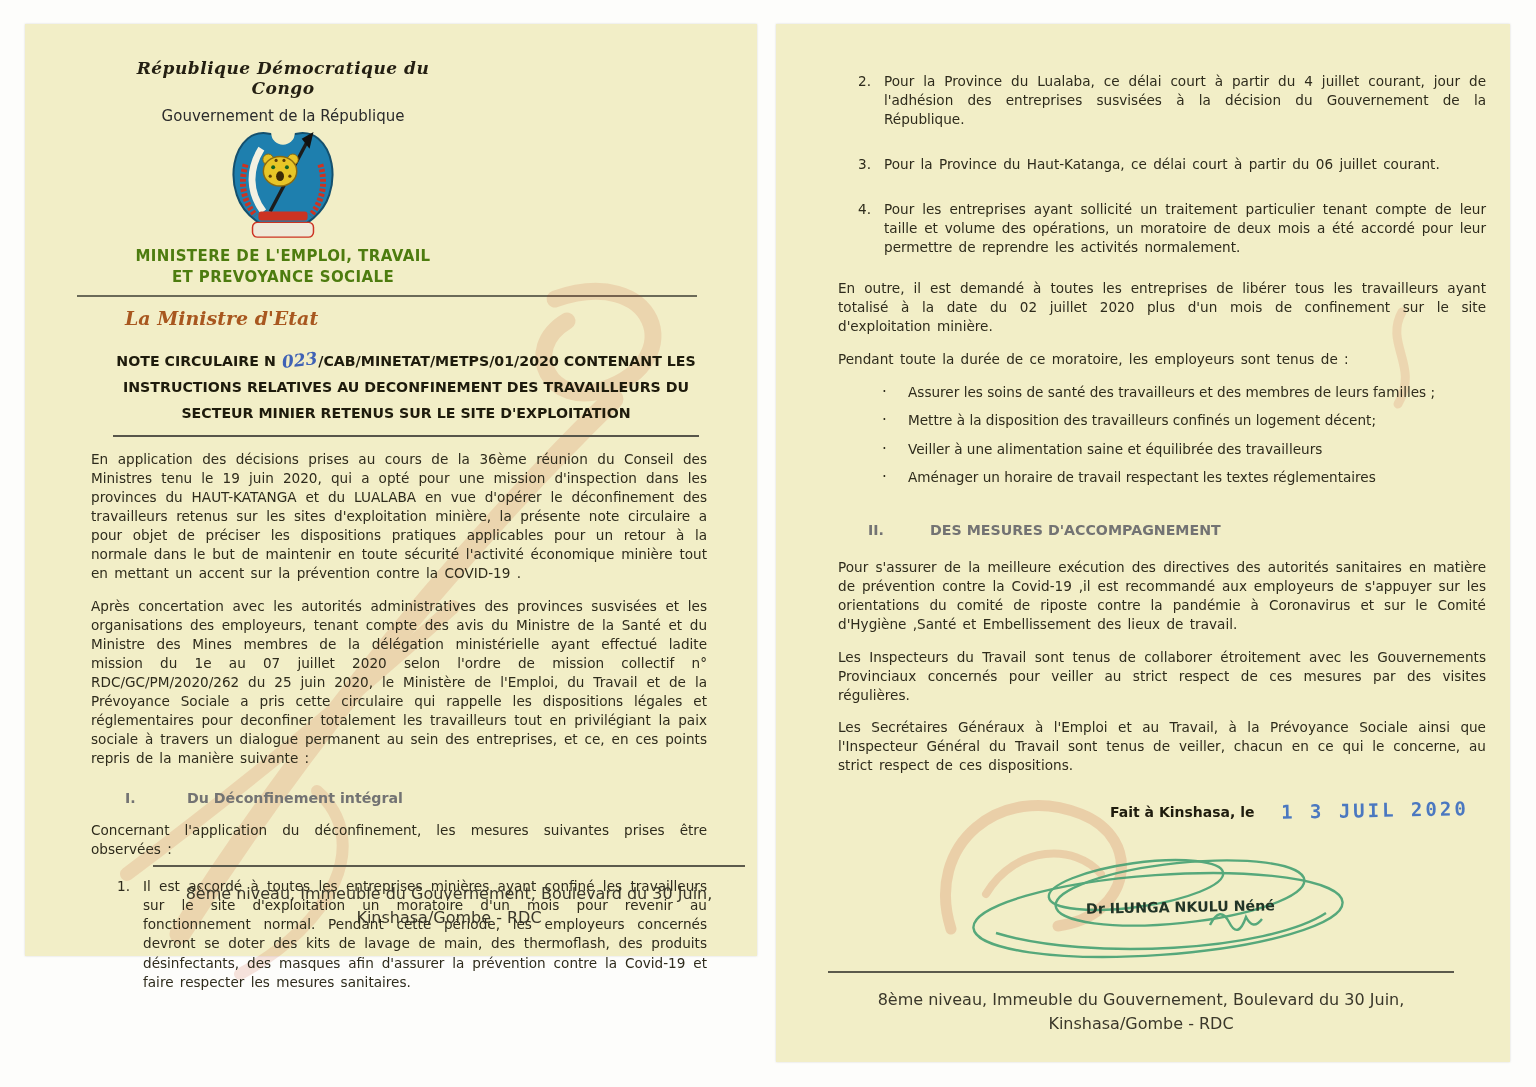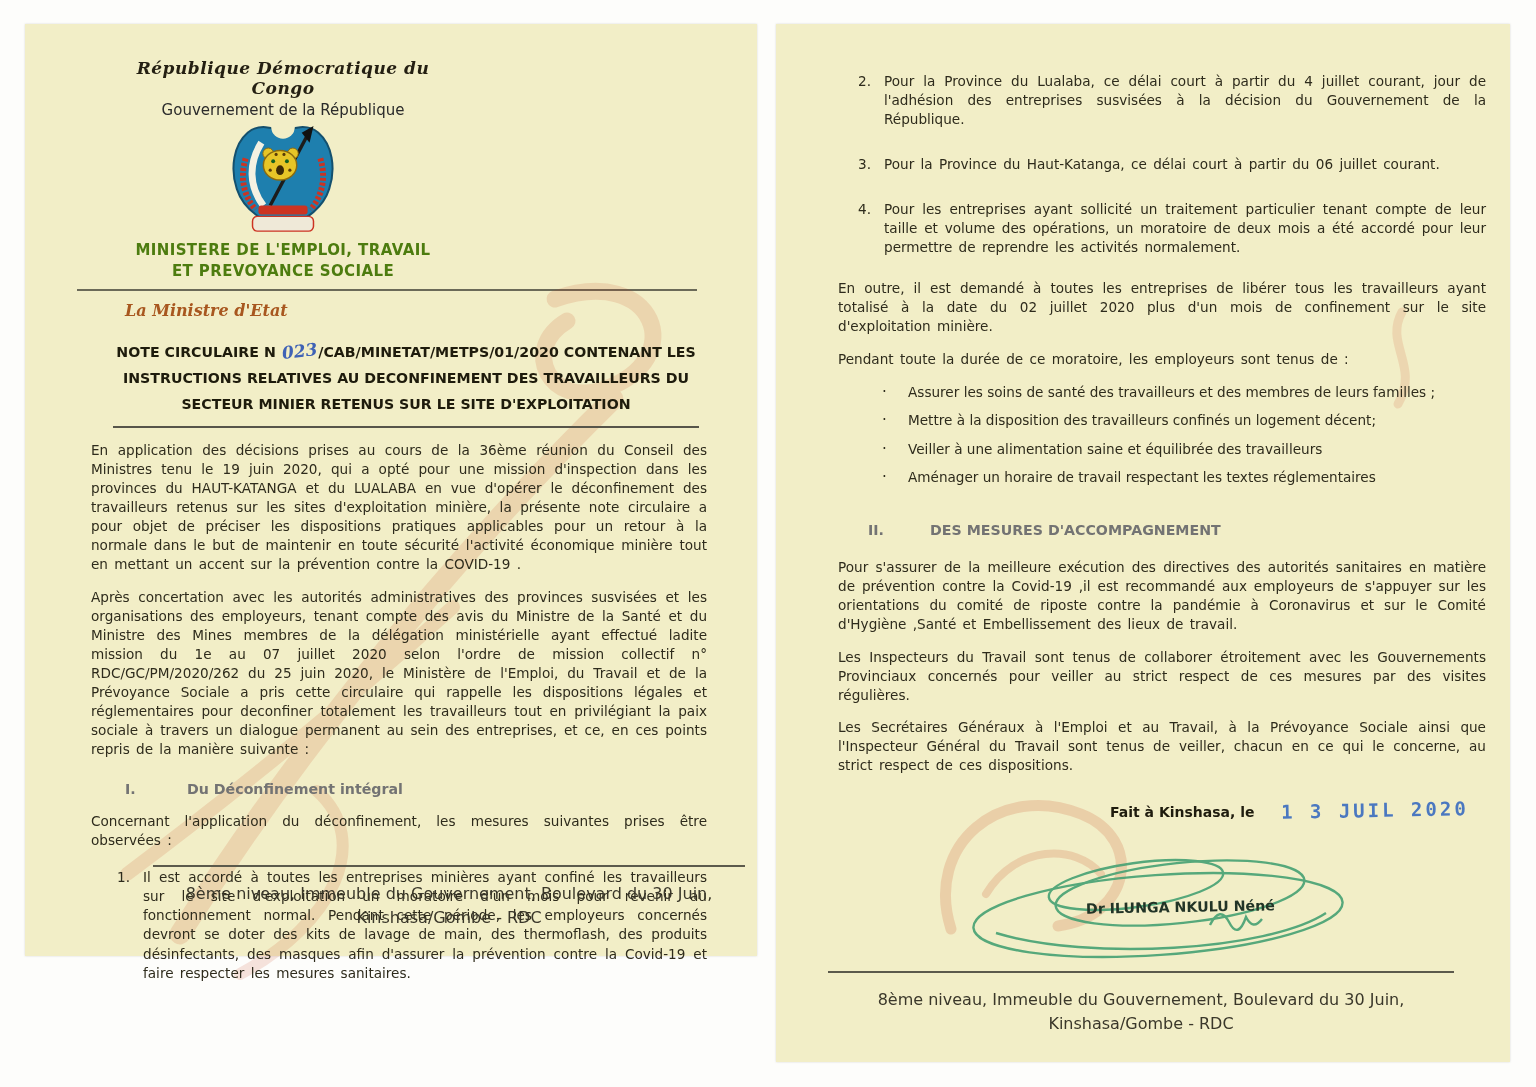--- a/index.html
+++ b/index.html
@@ -6,25 +6,25 @@
     font-family:"DejaVu Sans",sans-serif;color:#2e2b1c;}
   .page{position:absolute;top:24px;background:#f2eec7;box-shadow:0 0 2px rgba(0,0,0,.15);}
   #page1{left:25px;width:732px;height:932px;}
   #page2{left:776px;width:734px;height:1038px;}
   .inner1{padding:34px 50px 0 66px;position:relative;}
   .inner2{padding:48px 24px 0 62px;position:relative;}
 
   
   .gov-header{width:360px;margin-left:12px;text-align:center;position:relative;z-index:2;}
   .script-line{font-family:"DejaVu Serif",serif;font-style:italic;font-weight:bold;font-size:17px;color:#241f12;letter-spacing:.5px;}
-  .gov-line{font-size:15px;color:#2b2b2b;margin-top:3px;}
+  .gov-line{font-size:15px;color:#2b2b2b;margin-top:9px;}
   .emblem-wrap{margin:2px auto 0;width:110px;height:118px;}
   .ministry{font-weight:bold;font-size:15px;letter-spacing:.4px;color:#4d7c0f;line-height:1.25;margin-top:2px;}
   .header-rule{border:none;border-top:2px solid #6b6a58;margin:8px 0 0 -14px;width:620px;}
-  .minister-script{font-family:"DejaVu Serif",serif;font-style:italic;font-weight:bold;font-size:16px;
+  .minister-script{font-family:"DejaVu Serif",serif;font-style:italic;font-weight:bold;font-size:19px;
     color:#a8571f;margin:10px 0 0 34px;}
 
   
   .note-title{margin:16px 8px 0 22px;text-align:center;font-weight:bold;font-size:14.2px;line-height:1.8;
     color:#1e1b0c;border-bottom:2px solid#57554a;padding-bottom:9px;position:relative;z-index:2;}
   .handwritten{display:inline-block;font-family:"DejaVu Serif",serif;font-style:italic;font-weight:bold;
     color:#3f62b5;font-size:17px;transform:rotate(-7deg);padding:0 1px;}
 
   .para{font-size:13.6px;line-height:1.4;text-align:justify;margin-top:13px;word-spacing:2px;position:relative;z-index:2;}
   .sec-head{display:flex;margin:22px 0 0 34px;font-weight:bold;font-size:14.2px;color:#737373;position:relative;z-index:2;}

